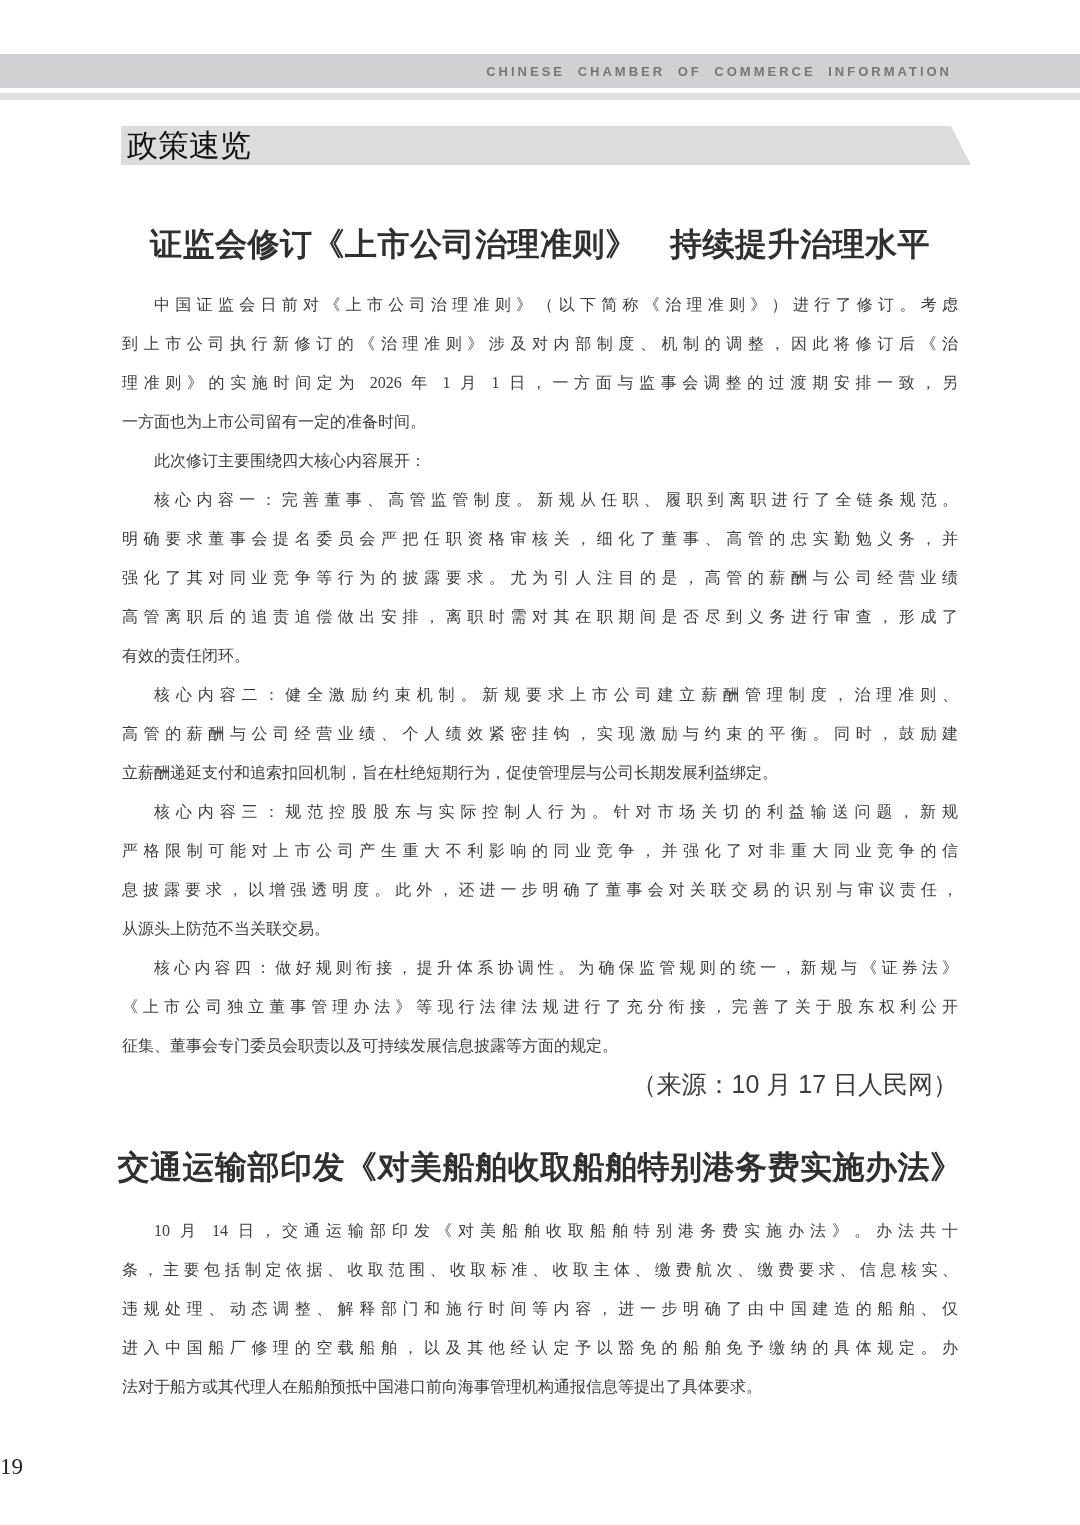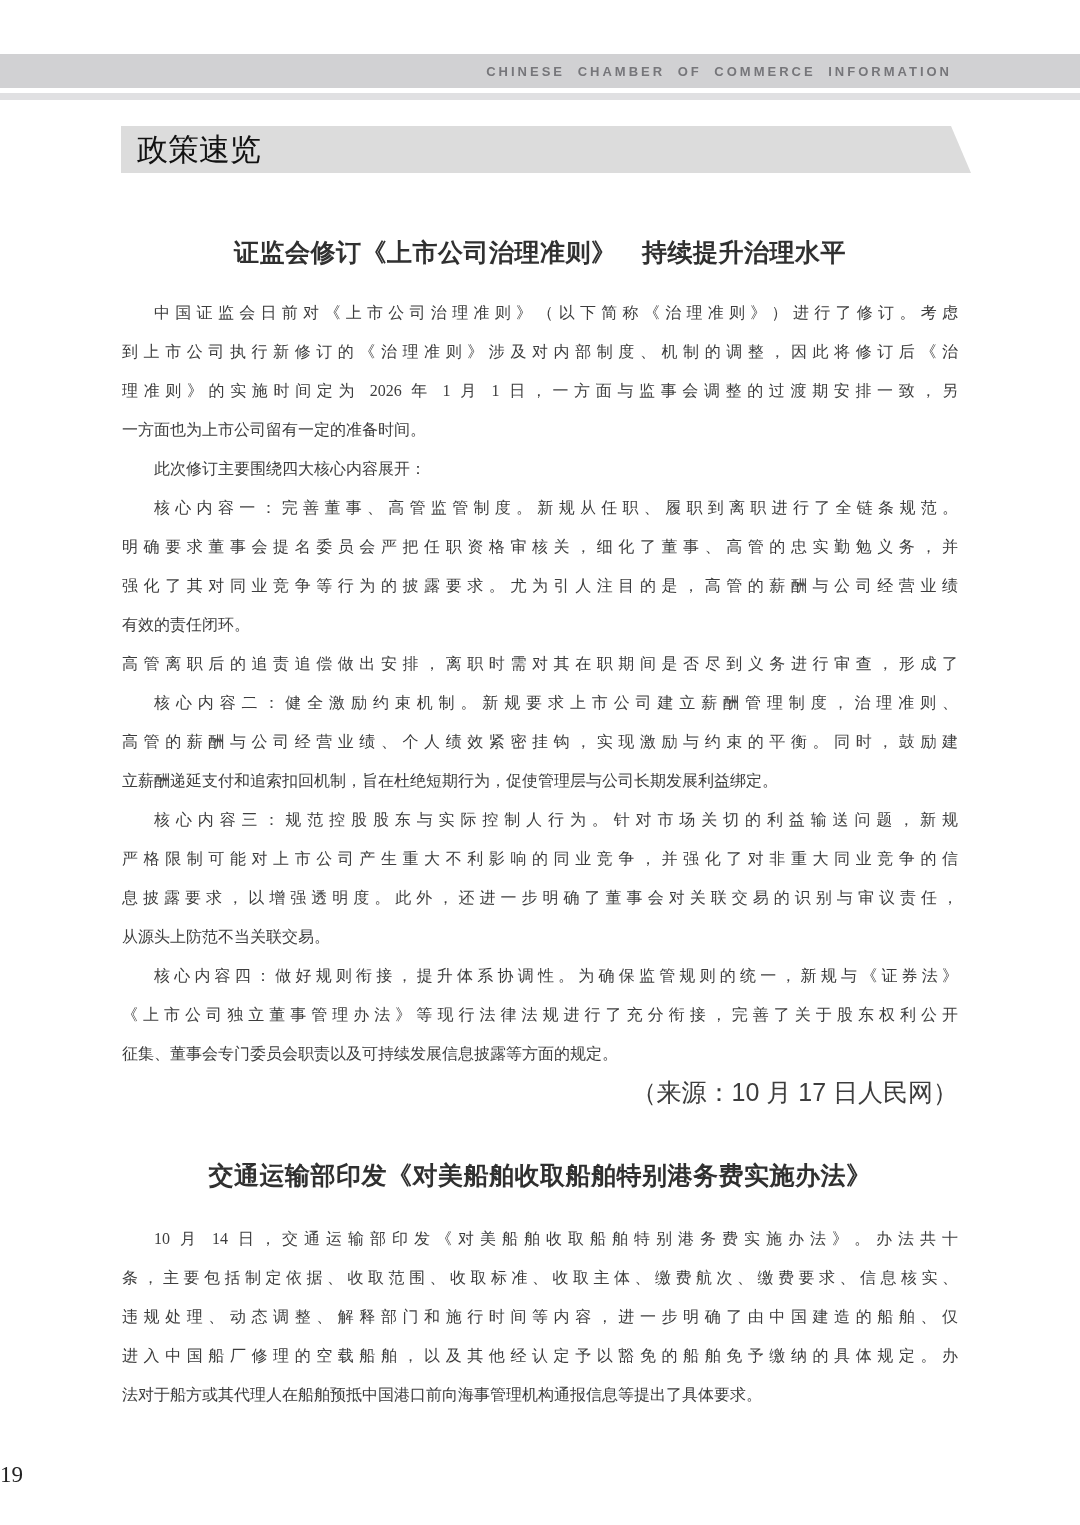--- a/index.html
+++ b/index.html
@@ -20,32 +20,32 @@
     margin-top:54px;height:34px;background:var(--header-bar);
     display:flex;align-items:center;justify-content:flex-end;
     padding-right:128px;box-sizing:border-box;
   }
   .top-bar .caption{
     font-size:13px;font-weight:bold;letter-spacing:3px;word-spacing:6px;
     color:var(--header-text);white-space:nowrap;
   }
   .thin-bar{margin-top:5px;height:7px;background:var(--header-rule);}
   .section-banner{
-    margin:26px 0 0 121px;width:850px;height:47px;
+    margin:26px 0 0 121px;width:850px;height:39px;
     background:var(--section-banner-bg);
     clip-path:polygon(0 0,calc(100% - 20px) 0,100% 100%,0 100%);
-    display:flex;align-items:center;padding-left:16px;box-sizing:border-box;
+    display:flex;align-items:center;padding-left:6px;box-sizing:border-box;
   }
   .section-banner .label{
     font-family:"Liberation Serif","DejaVu Serif",serif;
     font-size:31px;color:#111111;line-height:39px;
   }
   .article-title{
     margin:0;margin-top:61px;height:36px;line-height:36px;
-    text-align:center;font-size:25px;font-weight:bold;color:var(--title-text);
+    text-align:center;font-size:32px;font-weight:bold;color:var(--title-text);
     letter-spacing:0.5px;
   }
   .article + .article .article-title{margin-top:45px;}
   .content{margin-left:122px;width:836px;margin-top:23px;}
   .article + .article .content{margin-top:26px;}
   .line{
     height:39px;line-height:39px;font-size:16px;color:var(--body-text);
     text-align:justify;text-align-last:justify;overflow:hidden;font-family:Liberation Serif, serif;
   }
   .line.first{text-indent:2em;}
@@ -77,22 +77,22 @@
       <h2 class="article-title">证监会修订《上市公司治理准则》　持续提升治理水平</h2>
       <div class="content">
         <div class="line first">中国证监会日前对《上市公司治理准则》（以下简称《治理准则》）进行了修订。考虑</div>
         <div class="line">到上市公司执行新修订的《治理准则》涉及对内部制度、机制的调整，因此将修订后《治</div>
         <div class="line">理准则》的实施时间定为 2026 年 1 月 1 日，一方面与监事会调整的过渡期安排一致，另</div>
         <div class="line last">一方面也为上市公司留有一定的准备时间。</div>
         <div class="line first last">此次修订主要围绕四大核心内容展开：</div>
         <div class="line first">核心内容一：完善董事、高管监管制度。新规从任职、履职到离职进行了全链条规范。</div>
         <div class="line">明确要求董事会提名委员会严把任职资格审核关，细化了董事、高管的忠实勤勉义务，并</div>
         <div class="line">强化了其对同业竞争等行为的披露要求。尤为引人注目的是，高管的薪酬与公司经营业绩</div>
+        <div class="line">高管离职后的追责追偿做出安排，离职时需对其在职期间是否尽到义务进行审查，形成了</div>
         <div class="line last">有效的责任闭环。</div>
-        <div class="line">高管离职后的追责追偿做出安排，离职时需对其在职期间是否尽到义务进行审查，形成了</div>
         <div class="line first">核心内容二：健全激励约束机制。新规要求上市公司建立薪酬管理制度，治理准则、</div>
         <div class="line">高管的薪酬与公司经营业绩、个人绩效紧密挂钩，实现激励与约束的平衡。同时，鼓励建</div>
         <div class="line last">立薪酬递延支付和追索扣回机制，旨在杜绝短期行为，促使管理层与公司长期发展利益绑定。</div>
         <div class="line first">核心内容三：规范控股股东与实际控制人行为。针对市场关切的利益输送问题，新规</div>
         <div class="line">严格限制可能对上市公司产生重大不利影响的同业竞争，并强化了对非重大同业竞争的信</div>
         <div class="line">息披露要求，以增强透明度。此外，还进一步明确了董事会对关联交易的识别与审议责任，</div>
         <div class="line last">从源头上防范不当关联交易。</div>
         <div class="line first">核心内容四：做好规则衔接，提升体系协调性。为确保监管规则的统一，新规与《证券法》</div>
         <div class="line">《上市公司独立董事管理办法》等现行法律法规进行了充分衔接，完善了关于股东权利公开</div>
         <div class="line last">征集、董事会专门委员会职责以及可持续发展信息披露等方面的规定。</div>

